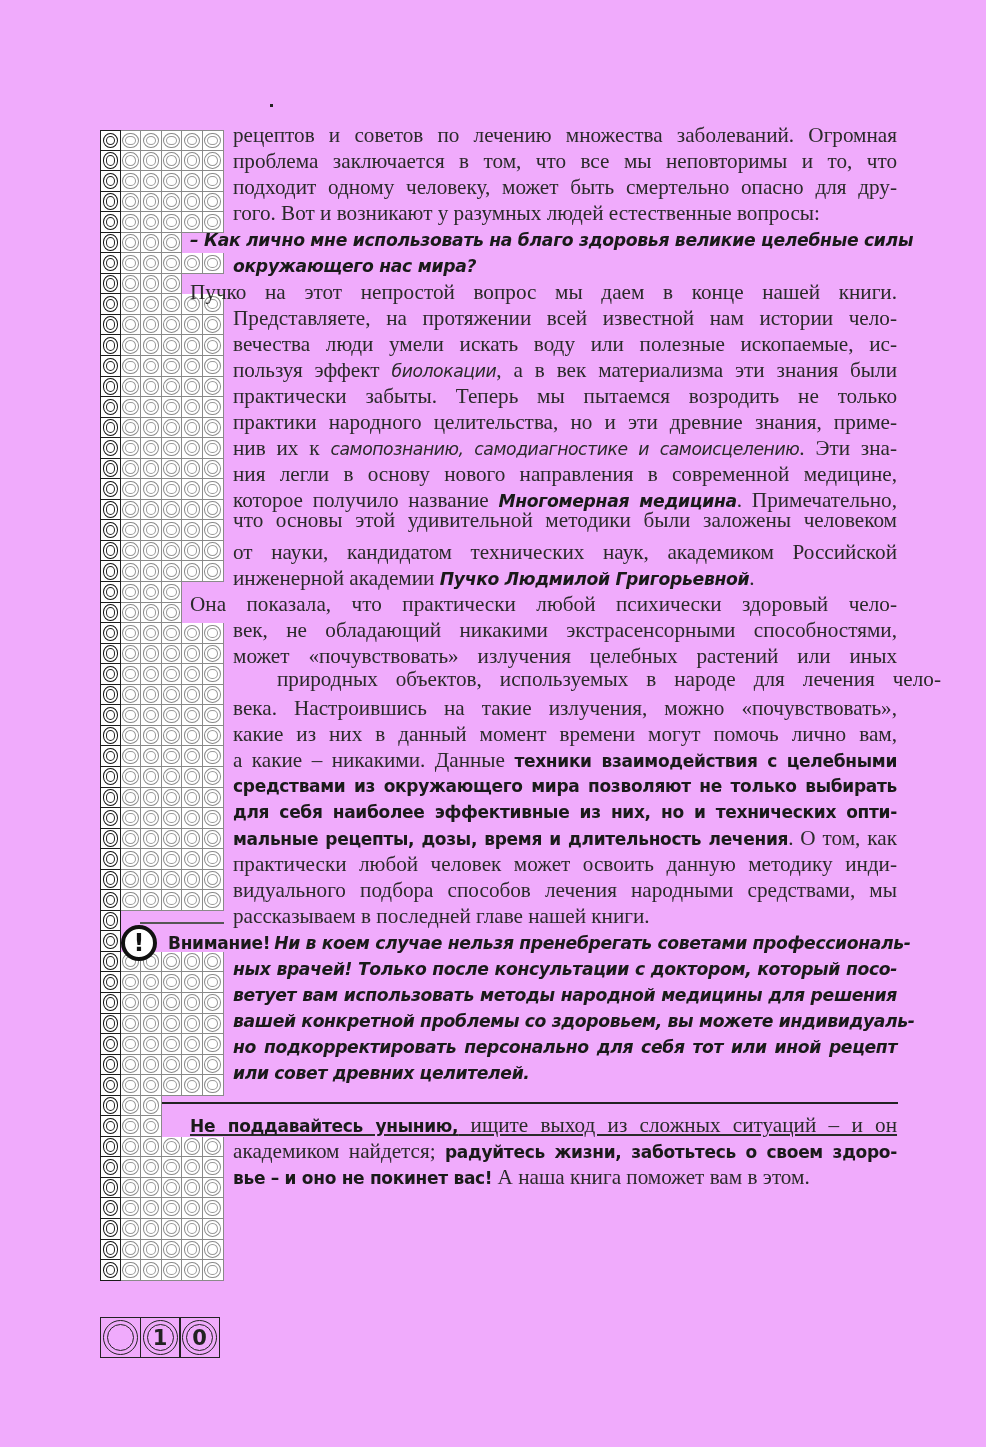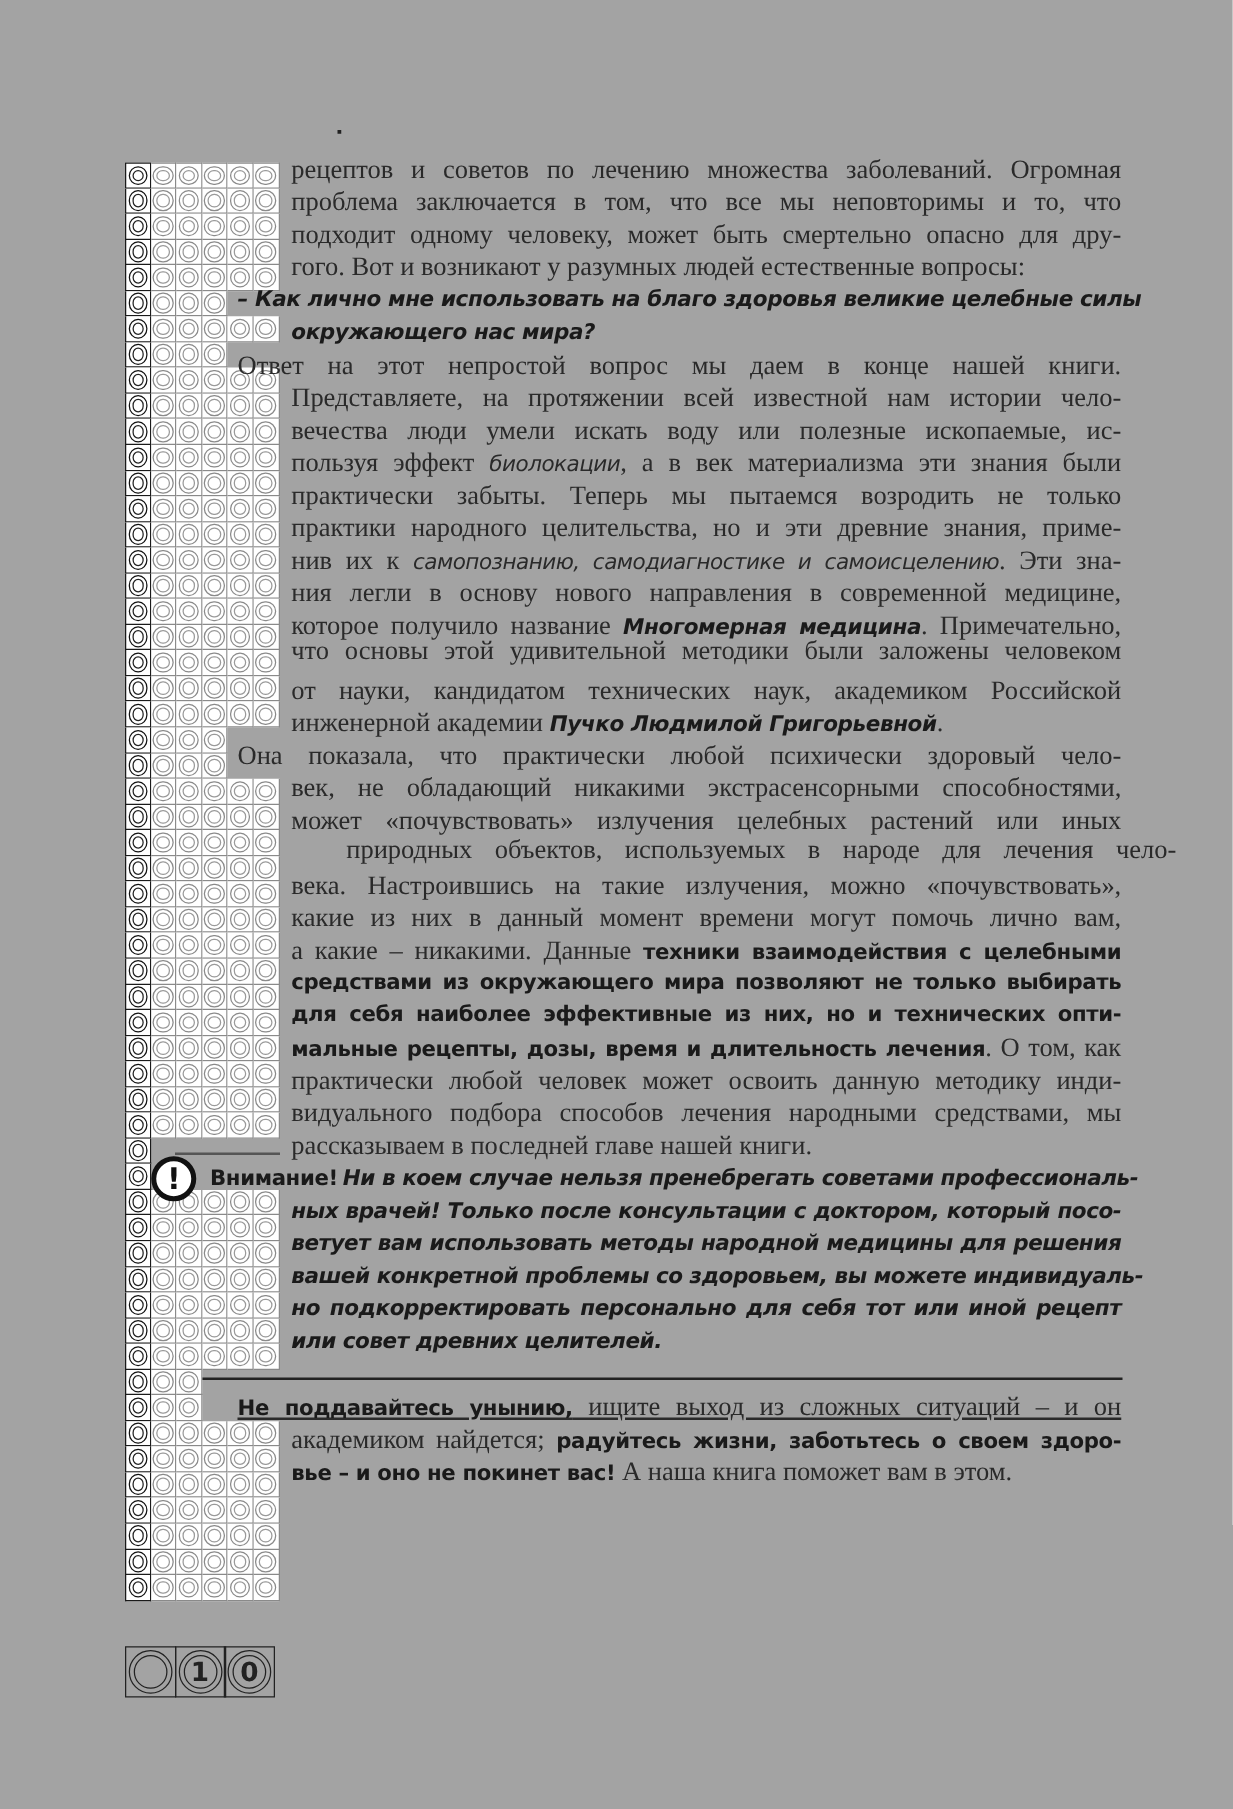--- a/index.html
+++ b/index.html
@@ -1,17 +1,17 @@
 <!DOCTYPE html>
 <html><head>
 <meta charset="utf-8">
 <style>
   html, body { margin:0; padding:0; background:#ffffff; }
   body { width:986px; height:1447px; position:relative; overflow:hidden; }
-  .page { position:absolute; left:0; top:0; width:986px; height:1447px; background:#a3a3a3; }
+  .page { position:absolute; left:0; top:0; width:986px; height:1447px; background:#f0abfc; }
 
   
   .grid { position:absolute; left:100px; top:130px; width:124px; }
   .grid-row { display:flex; height:20.55px; }
   .cell { width:20.6px; height:20.55px; box-sizing:border-box; border:1px solid #8a8a8a; border-left:none; border-top:none; position:relative; background:#fff; }
   .cell::before { content:""; position:absolute; left:1.5px; top:1.5px; right:1.5px; bottom:1.5px; border:1.2px solid #8a8a8a; border-radius:50%; }
   .cell::after { content:""; position:absolute; left:4.5px; top:4.5px; right:4.5px; bottom:4.5px; border:1px solid #9a9a9a; border-radius:50%; }
   .cell.dark { border:1px solid #1a1a1a; border-top:none; background:#fff; }
   .cell.dark::before { border-color:#111; border-width:1.4px; }
   .cell.dark::after { border-color:#222; }
@@ -503,21 +503,21 @@
     <div class="line just" style="left:233px; top:122px; width:664px;">рецептов и советов по лечению множества заболеваний. Огромная</div>
     <div class="line just" style="left:233px; top:148px; width:664px;">проблема заключается в том, что все мы неповторимы и то, что</div>
     <div class="line just" style="left:233px; top:174px; width:664px;">подходит одному человеку, может быть смертельно опасно для дру-</div>
     <div class="line" style="left:233px; top:200px;">гого. Вот и возникают у разумных людей естественные вопросы:</div>
   </div>
 
   <div class="line bi" style="left:190px; top:227px;">– Как лично мне использовать на благо здоровья великие целебные силы</div>
   <div class="line bi" style="left:233px; top:253px;">окружающего нас мира?</div>
 
   <div class="serif">
-    <div class="line just" style="left:190px; top:279px; width:707px;">Ответ на этот непростой вопрос мы даем в конце нашей книги.</div>
+    <div class="line just" style="left:190px; top:279px; width:707px;">Пучко на этот непростой вопрос мы даем в конце нашей книги.</div>
     <div class="line just" style="left:233px; top:305px; width:664px;">Представляете, на протяжении всей известной нам истории чело-</div>
     <div class="line just" style="left:233px; top:331px; width:664px;">вечества люди умели искать воду или полезные ископаемые, ис-</div>
     <div class="line just" style="left:233px; top:357px; width:664px;"><span>пользуя эффект </span><em class="i">биолокации</em><span>, а в век материализма эти знания были</span></div>
     <div class="line just" style="left:233px; top:383px; width:664px;">практически забыты. Теперь мы пытаемся возродить не только</div>
     <div class="line just" style="left:233px; top:409px; width:664px;">практики народного целительства, но и эти древние знания, приме-</div>
     <div class="line just" style="left:233px; top:435px; width:664px;"><span>нив их к </span><em class="i">самопознанию, самодиагностике и самоисцелению</em><span>. Эти зна-</span></div>
     <div class="line just" style="left:233px; top:461px; width:664px;">ния легли в основу нового направления в современной медицине,</div>
     <div class="line just" style="left:233px; top:487px; width:664px;"><span>которое получило название </span><strong class="bi">Многомерная медицина</strong><span>. Примечательно,</span></div>
     <div class="line just" style="left:233px; top:507px; width:664px;">что основы этой удивительной методики были заложены человеком</div>
     <div class="line just" style="left:233px; top:539px; width:664px;">от науки, кандидатом технических наук, академиком Российской</div>

